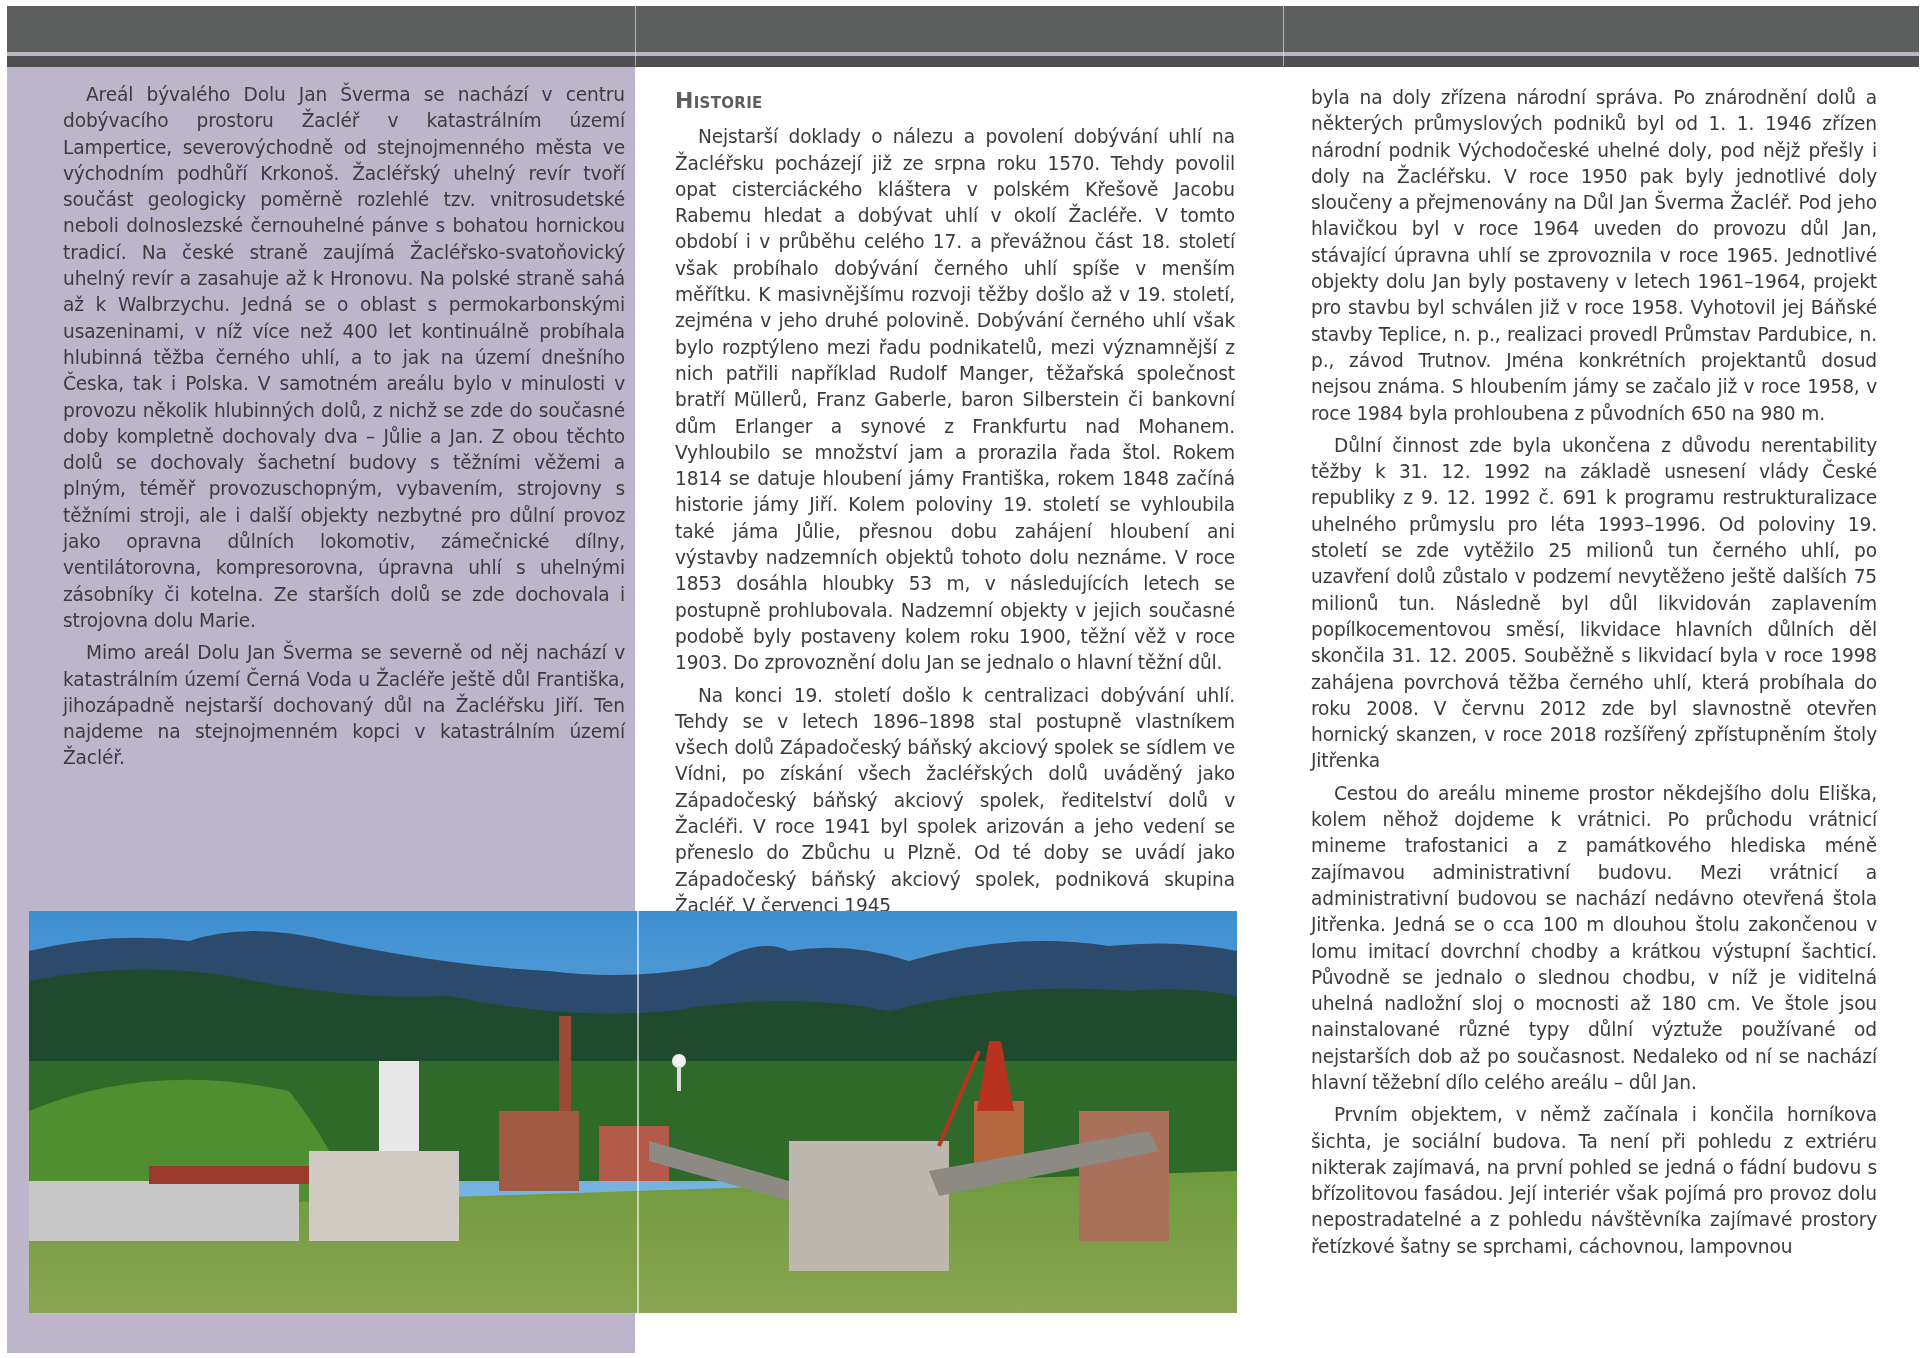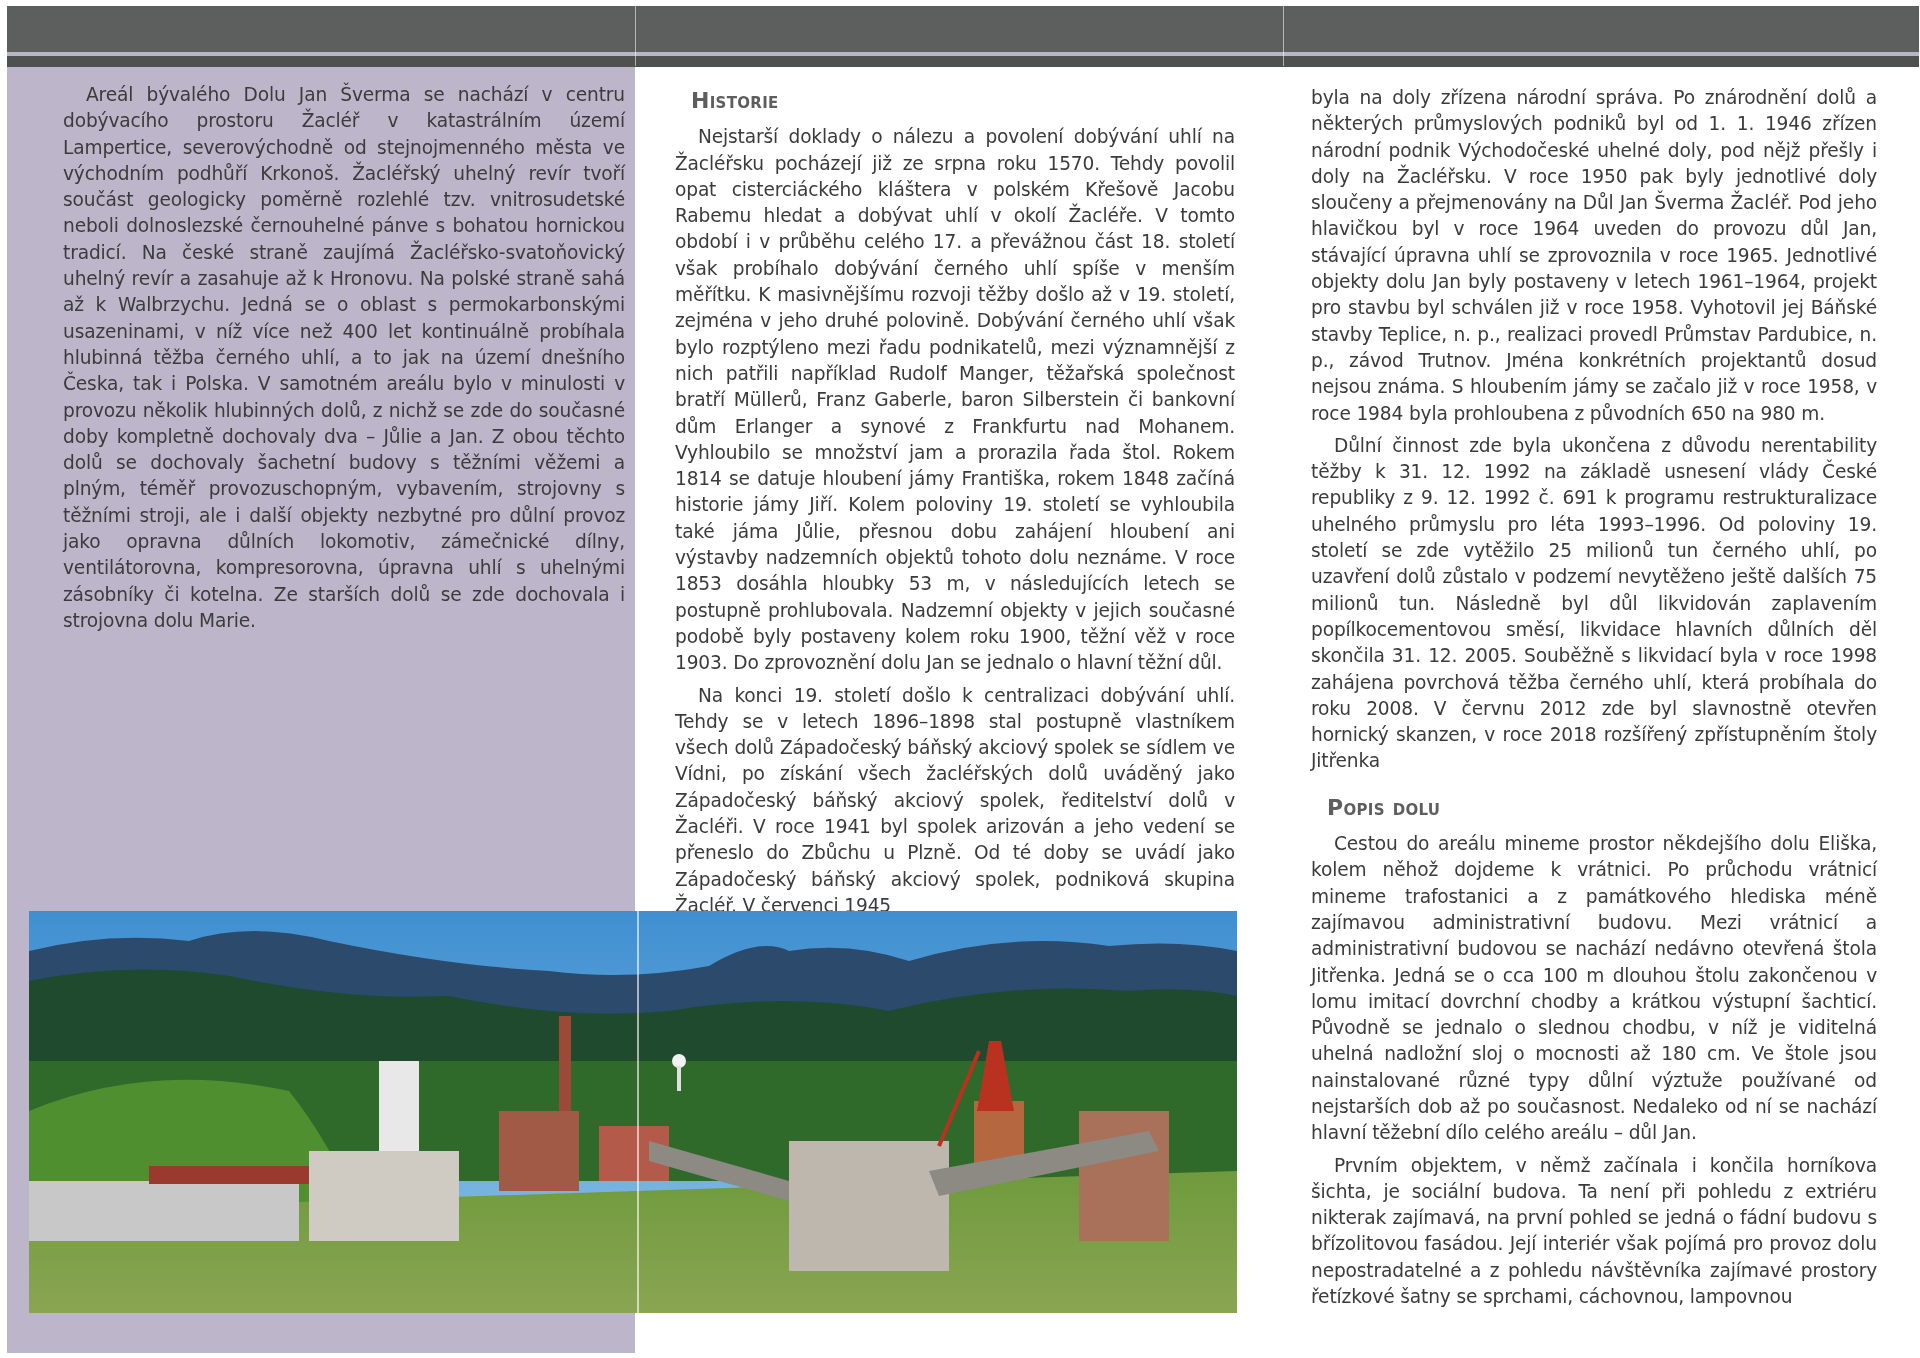--- a/index.html
+++ b/index.html
@@ -83,21 +83,21 @@
     .col-3 {
       left: 1311px;
       top: 85px;
       width: 566px;
     }
     .section-heading {
       font-family: "DejaVu Sans", sans-serif;
       font-weight: bold;
       color: #5e5e5e;
       font-size: 22px;
-      margin: 0 0 10px 16px;
+      margin: 0 0 10px 0;
       letter-spacing: 0.3px;
       font-variant: small-caps;
       text-indent: 0;
     }
     .section-heading.popis {
       margin-top: 20px;
     }
     .photo {
       position: absolute;
       left: 29px;
@@ -126,32 +126,32 @@
 <div class="top-band"></div>
 <div class="top-stripe-light"></div>
 <div class="top-stripe-dark"></div>
 <div class="fold-line" style="left:635px"></div>
 <div class="fold-line" style="left:1283px"></div>
 
 <div class="purple-panel"></div>
 
 <div class="column col-1">
   <p>Areál bývalého Dolu Jan Šverma se nachází v centru dobývacího prostoru Žacléř v katastrálním území Lampertice, severovýchodně od stejnojmenného města ve východním podhůří Krkonoš. Žacléřský uhelný revír tvoří součást geologicky poměrně rozlehlé tzv. vnitrosudetské neboli dolnoslezské černouhelné pánve s bohatou hornickou tradicí. Na české straně zaujímá Žacléřsko-svatoňovický uhelný revír a zasahuje až k Hronovu. Na polské straně sahá až k Walbrzychu. Jedná se o oblast s permokarbonskými usazeninami, v níž více než 400 let kontinuálně probíhala hlubinná těžba černého uhlí, a to jak na území dnešního Česka, tak i Polska. V samotném areálu bylo v minulosti v provozu několik hlubinných dolů, z nichž se zde do současné doby kompletně dochovaly dva – Jůlie a Jan. Z obou těchto dolů se dochovaly šachetní budovy s těžními věžemi a plným, téměř provozuschopným, vybavením, strojovny s těžními stroji, ale i další objekty nezbytné pro důlní provoz jako opravna důlních lokomotiv, zámečnické dílny, ventilátorovna, kompresorovna, úpravna uhlí s uhelnými zásobníky či kotelna. Ze starších dolů se zde dochovala i strojovna dolu Marie.</p>
+  <p>Mimo areál Dolu Jan Šverma se severně od něj nachází v katastrálním území Černá Voda u Žacléře ještě důl Františka, jihozápadně nejstarší dochovaný důl na Žacléřsku Jiří. Ten najdeme na stejnojmenném kopci v katastrálním území Žacléř.</p>
 </div>
 
 <div class="column col-2">
   <h2 class="section-heading">Historie</h2>
   <p>Nejstarší doklady o nálezu a povolení dobývání uhlí na Žacléřsku pocházejí již ze srpna roku 1570. Tehdy povolil opat cisterciáckého kláštera v polském Křešově Jacobu Rabemu hledat a dobývat uhlí v okolí Žacléře. V tomto období i v průběhu celého 17. a převážnou část 18. století však probíhalo dobývání černého uhlí spíše v menším měřítku. K masivnějšímu rozvoji těžby došlo až v 19. století, zejména v jeho druhé polovině. Dobývání černého uhlí však bylo rozptýleno mezi řadu podnikatelů, mezi významnější z nich patřili například Rudolf Manger, těžařská společnost bratří Müllerů, Franz Gaberle, baron Silberstein či bankovní dům Erlanger a synové z Frankfurtu nad Mohanem. Vyhloubilo se množství jam a prorazila řada štol. Rokem 1814 se datuje hloubení jámy Františka, rokem 1848 začíná historie jámy Jiří. Kolem poloviny 19. století se vyhloubila také jáma Jůlie, přesnou dobu zahájení hloubení ani výstavby nadzemních objektů tohoto dolu neznáme. V roce 1853 dosáhla hloubky 53 m, v následujících letech se postupně prohlubovala. Nadzemní objekty v jejich současné podobě byly postaveny kolem roku 1900, těžní věž v roce 1903. Do zprovoznění dolu Jan se jednalo o hlavní těžní důl.</p>
   <p>Na konci 19. století došlo k centralizaci dobývání uhlí. Tehdy se v letech 1896–1898 stal postupně vlastníkem všech dolů Západočeský báňský akciový spolek se sídlem ve Vídni, po získání všech žacléřských dolů uváděný jako Západočeský báňský akciový spolek, ředitelství dolů v Žacléři. V roce 1941 byl spolek arizován a jeho vedení se přeneslo do Zbůchu u Plzně. Od té doby se uvádí jako Západočeský báňský akciový spolek, podniková skupina Žacléř. V červenci 1945</p>
 </div>
 
 <div class="column col-3">
   <p class="no-indent">byla na doly zřízena národní správa. Po znárodnění dolů a některých průmyslových podniků byl od 1. 1. 1946 zřízen národní podnik Východočeské uhelné doly, pod nějž přešly i doly na Žacléřsku. V roce 1950 pak byly jednotlivé doly sloučeny a přejmenovány na Důl Jan Šverma Žacléř. Pod jeho hlavičkou byl v roce 1964 uveden do provozu důl Jan, stávající úpravna uhlí se zprovoznila v roce 1965. Jednotlivé objekty dolu Jan byly postaveny v letech 1961–1964, projekt pro stavbu byl schválen již v roce 1958. Vyhotovil jej Báňské stavby Teplice, n. p., realizaci provedl Průmstav Pardubice, n. p., závod Trutnov. Jména konkrétních projektantů dosud nejsou známa. S hloubením jámy se začalo již v roce 1958, v roce 1984 byla prohloubena z původních 650 na 980 m.</p>
   <p>Důlní činnost zde byla ukončena z důvodu nerentability těžby k 31. 12. 1992 na základě usnesení vlády České republiky z 9. 12. 1992 č. 691 k programu restrukturalizace uhelného průmyslu pro léta 1993–1996. Od poloviny 19. století se zde vytěžilo 25 milionů tun černého uhlí, po uzavření dolů zůstalo v podzemí nevytěženo ještě dalších 75 milionů tun. Následně byl důl likvidován zaplavením popílkocementovou směsí, likvidace hlavních důlních děl skončila 31. 12. 2005. Souběžně s likvidací byla v roce 1998 zahájena povrchová těžba černého uhlí, která probíhala do roku 2008. V červnu 2012 zde byl slavnostně otevřen hornický skanzen, v roce 2018 rozšířený zpřístupněním štoly Jitřenka</p>
-  <h2 class="section-heading popis">Popis dolu</h2>
   <p>Cestou do areálu mineme prostor někdejšího dolu Eliška, kolem něhož dojdeme k vrátnici. Po průchodu vrátnicí mineme trafostanici a z památkového hlediska méně zajímavou administrativní budovu. Mezi vrátnicí a administrativní budovou se nachází nedávno otevřená štola Jitřenka. Jedná se o cca 100 m dlouhou štolu zakončenou v lomu imitací dovrchní chodby a krátkou výstupní šachticí. Původně se jednalo o slednou chodbu, v níž je viditelná uhelná nadložní sloj o mocnosti až 180 cm. Ve štole jsou nainstalované různé typy důlní výztuže používané od nejstarších dob až po současnost. Nedaleko od ní se nachází hlavní těžební dílo celého areálu – důl Jan.</p>
   <p>Prvním objektem, v němž začínala i končila horníkova šichta, je sociální budova. Ta není při pohledu z extriéru nikterak zajímavá, na první pohled se jedná o fádní budovu s břízolitovou fasádou. Její interiér však pojímá pro provoz dolu nepostradatelné a z pohledu návštěvníka zajímavé prostory řetízkové šatny se sprchami, cáchovnou, lampovnou</p>
 </div>
 
 <div class="photo" title="Panoramatický pohled na areál Dolu Jan Šverma s těžní věží, komínem a horami v pozadí">
   <svg viewBox="0 0 1208 402" preserveAspectRatio="none">
     <defs>
       <linearGradient id="sky" x1="0" y1="0" x2="0" y2="1">
         <stop offset="0" stop-color="#3f8fd0"></stop>
         <stop offset="1" stop-color="#8fc3e8"></stop>

